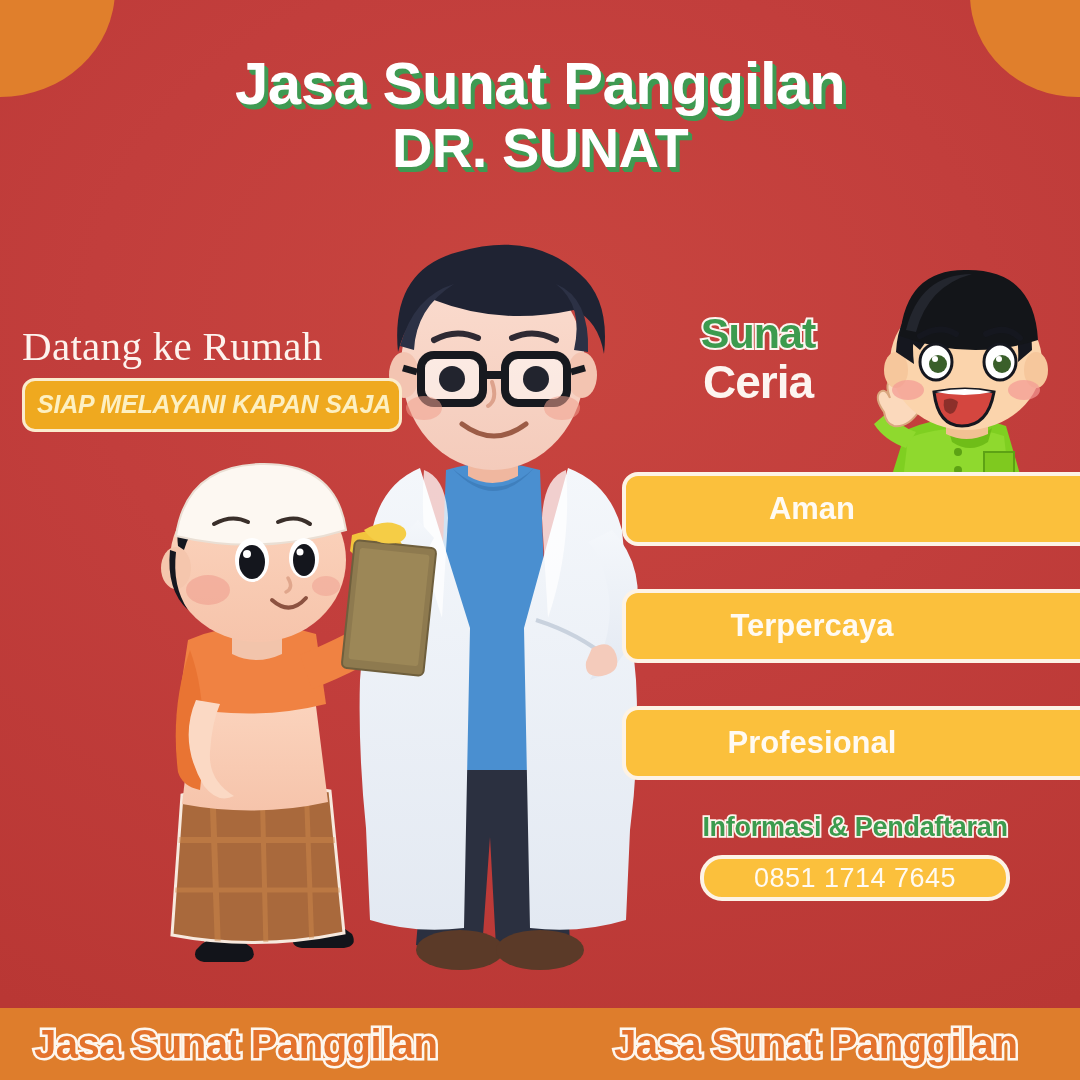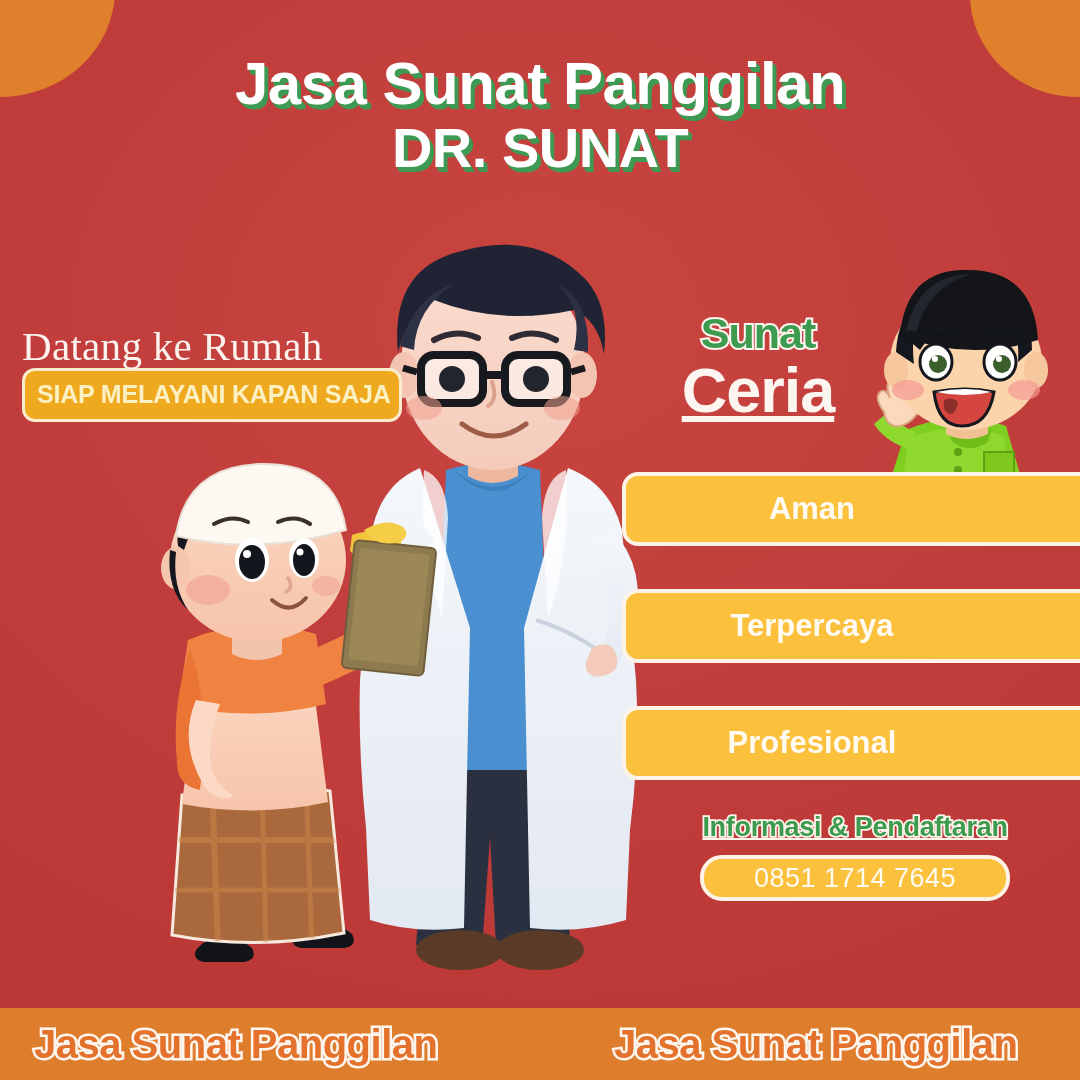--- a/index.html
+++ b/index.html
@@ -66,30 +66,32 @@
   }
   .datang {
     font-family: "Liberation Serif", serif;
     font-size: 41px;
     color: #fdf3ee;
     text-align: left;
     letter-spacing: 0.3px;
     line-height: 1.05;
   }
   .siap-badge {
+    margin-top: 10px;
     background: #efa91f;
     border: 3px solid #fbeccd;
     border-radius: 13px;
     padding: 9px 12px 10px;
     text-align: right;
     color: #fdf0c2;
     font-size: 25px;
     font-weight: bold;
     letter-spacing: -0.2px;
     white-space: nowrap;
+    font-style: italic;
   }
 
   
   .sunat-ceria {
     position: absolute;
     left: 628px;
     top: 312px;
     width: 260px;
     text-align: center;
     line-height: 1.0;
@@ -99,26 +101,25 @@
     display: block;
     font-size: 43px;
     font-weight: bold;
     color: #3c9b4e;
     letter-spacing: -1px;
     -webkit-text-stroke: 4px #fdf5f0;
     paint-order: stroke fill;
   }
   .sunat-ceria .w2 {
     display: block;
-    font-size: 63px;
+    font-size: 46px;
     font-weight: bold;
     color: #fdf5f0;
     letter-spacing: -1px;
     margin-top: 4px;
-    text-decoration: underline;
   }
 
   .features {
     position: absolute;
     left: 622px;
     top: 472px;
     width: 500px;
     z-index: 6;
   }
   .feature-pill {
@@ -145,21 +146,20 @@
     text-align: center;
   }
   .contact-title {
     font-size: 27px;
     font-weight: bold;
     color: #3c9b4e;
     -webkit-text-stroke: 3.5px #fdf4ec;
     paint-order: stroke fill;
     letter-spacing: -0.3px;
     white-space: nowrap;
-    text-decoration: underline;
   }
   .contact-pill {
     margin: 12px auto 0;
     width: 310px;
     background: #fbc03c;
     border: 4px solid #fdf3e6;
     border-radius: 22px;
     height: 46px;
     line-height: 38px;
     color: #fffaf2;

